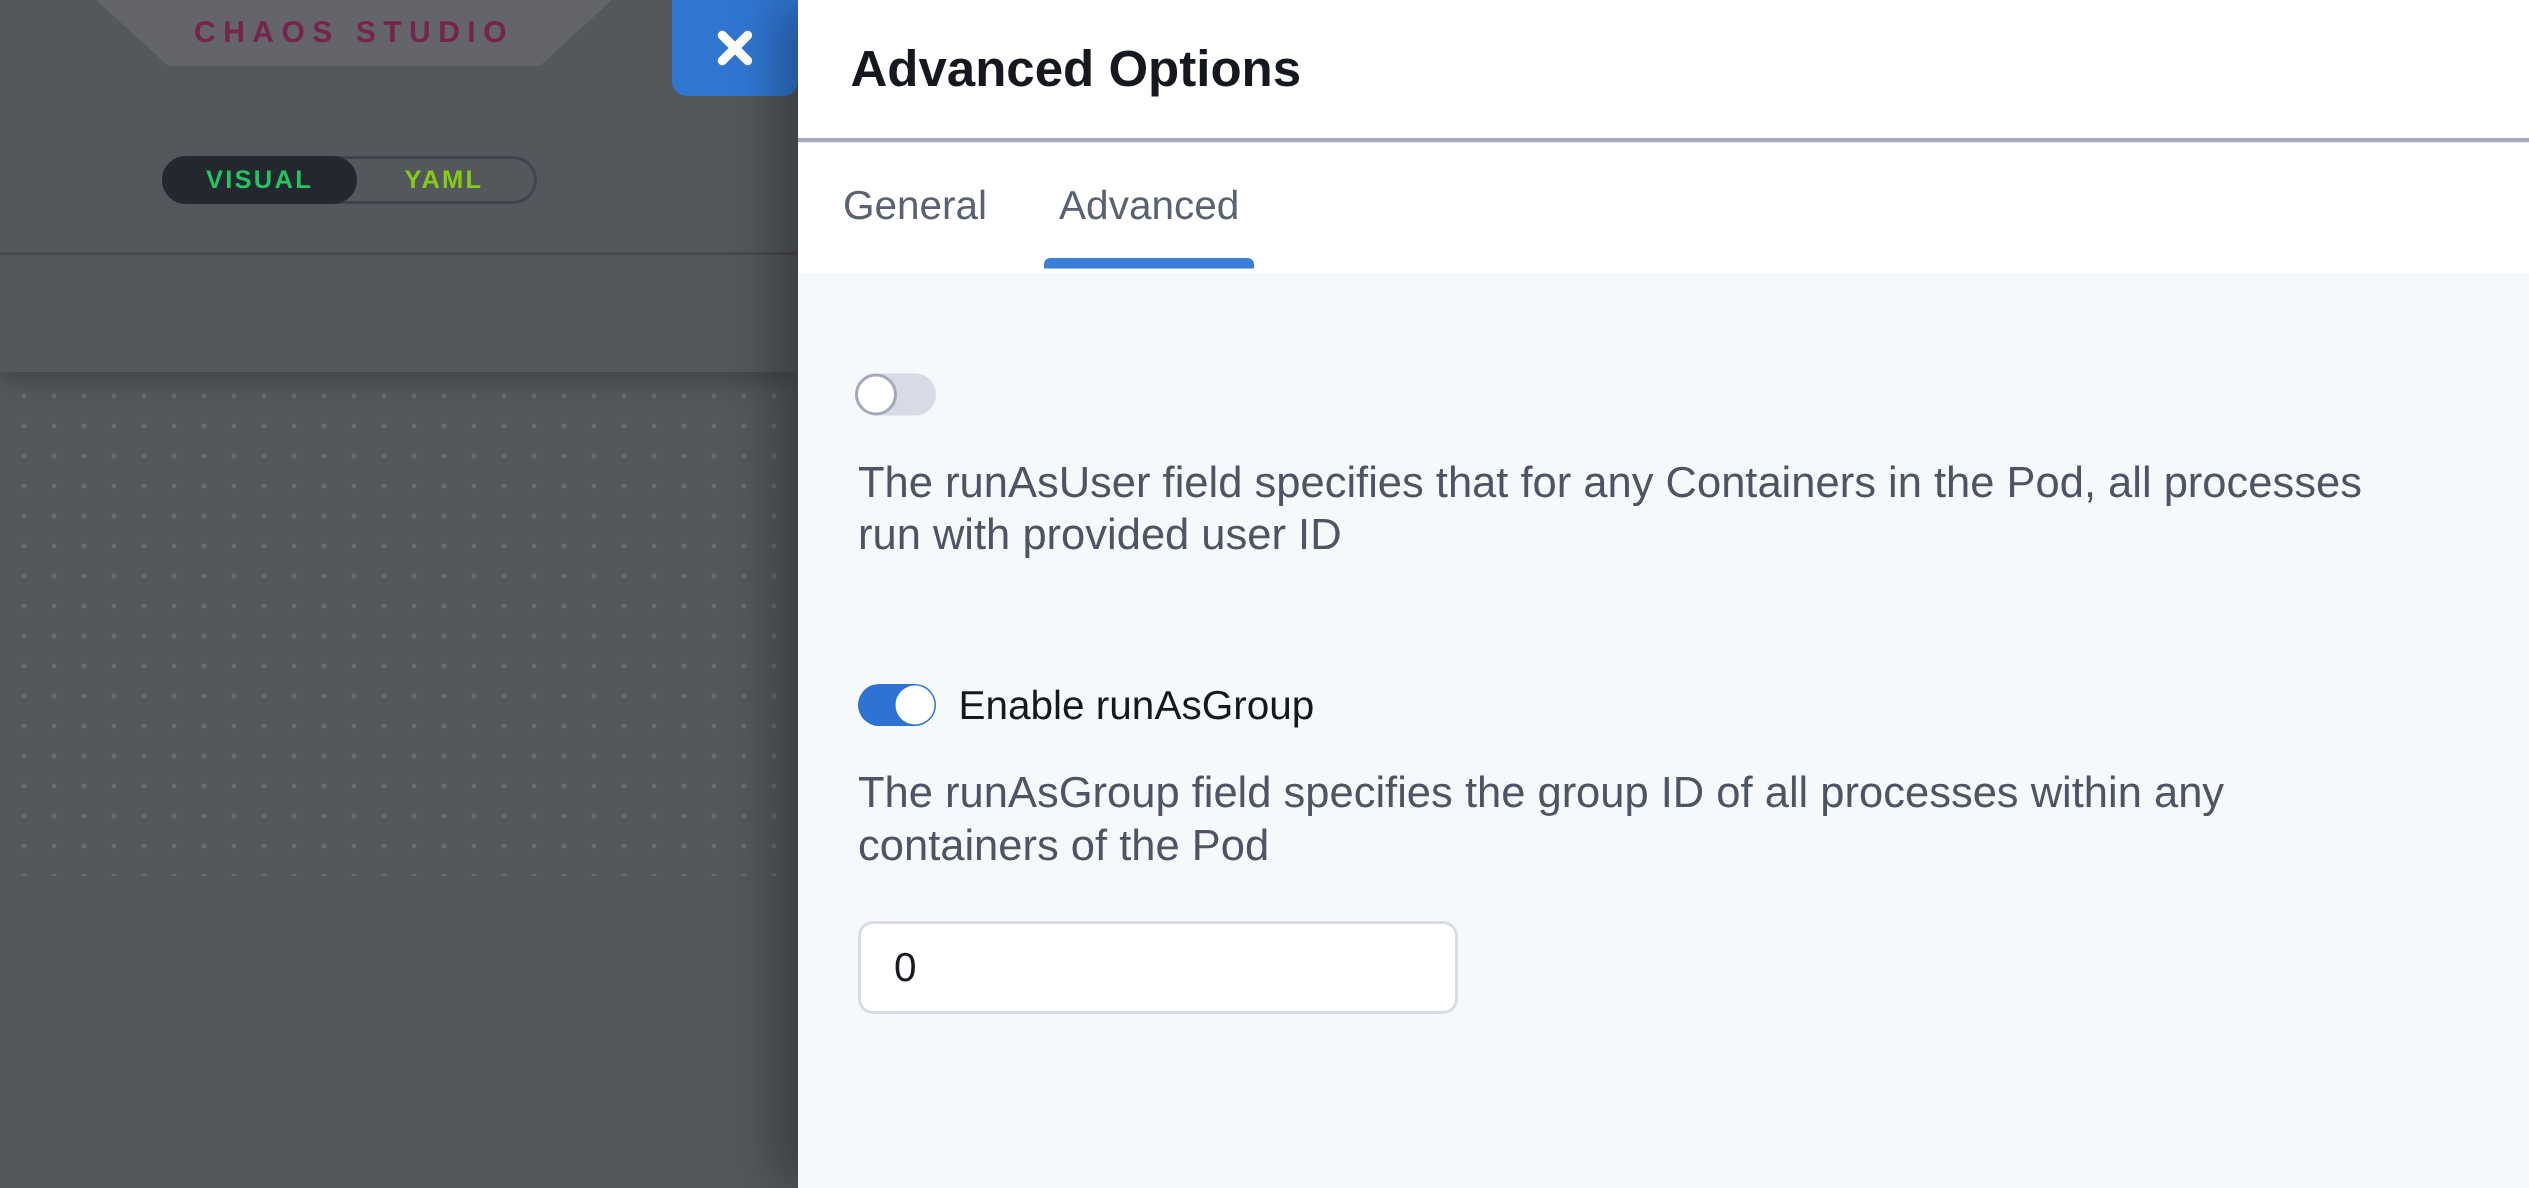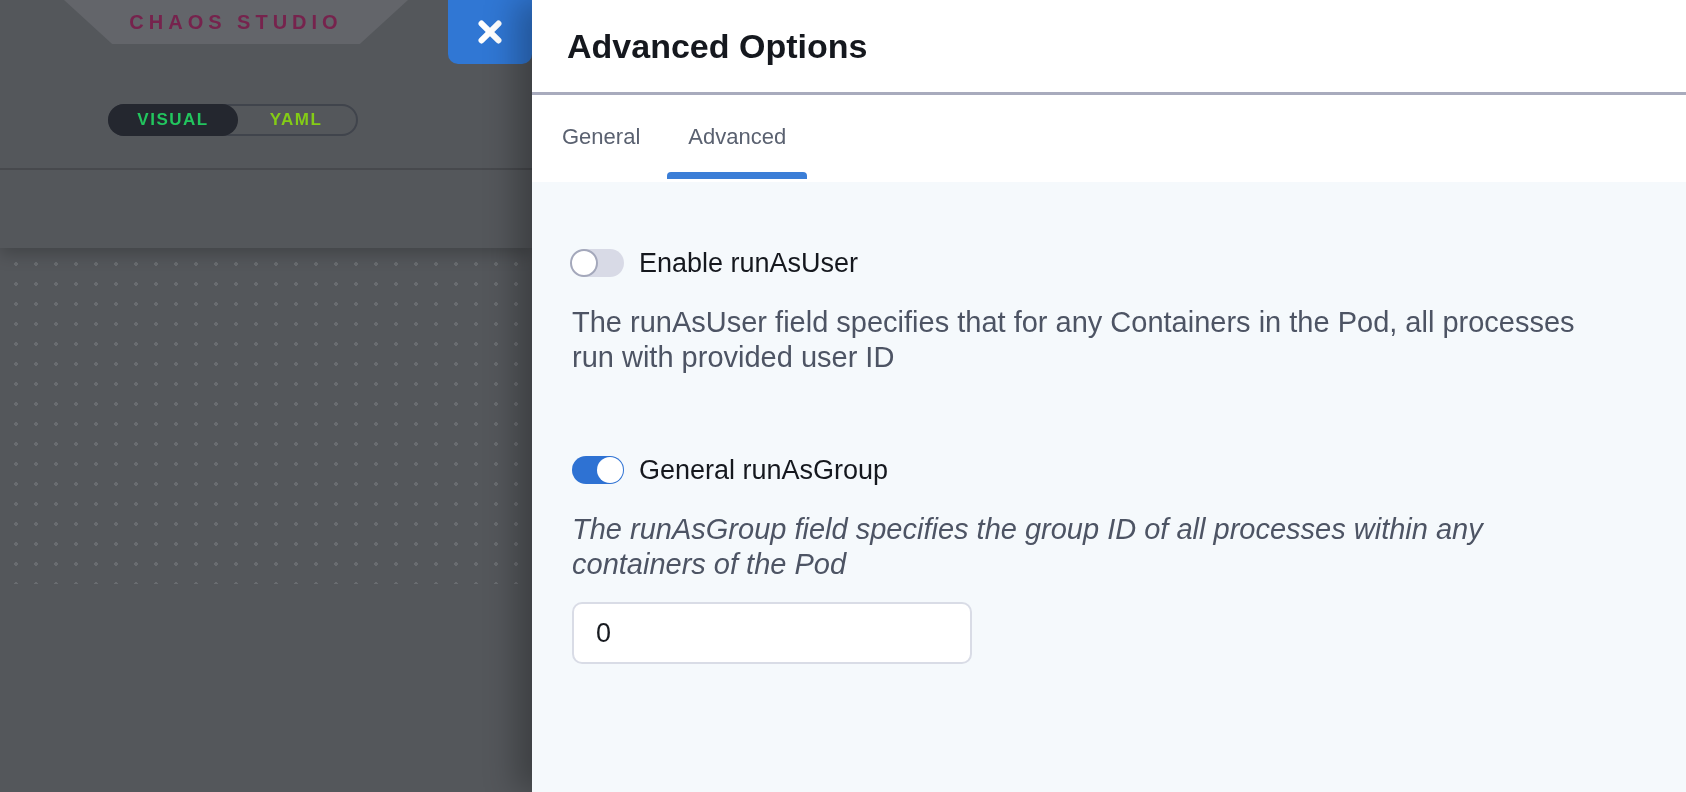--- a/index.html
+++ b/index.html
@@ -32,40 +32,40 @@
   .x-icon::before { transform:rotate(45deg); }
   .x-icon::after { transform:rotate(-45deg); }
 
   
   .drawer { position:absolute; left:532px; top:0; right:0; height:792px; background:#ffffff;
             box-shadow:-16px 0 30px rgba(0,0,0,0.28); z-index:4; }
   .drawer-header { height:95px; display:flex; align-items:center; padding-left:35px;
                    border-bottom:3px solid #a8abbd; background:#ffffff; }
   .drawer-title { font-size:34px; font-weight:700; color:#15181e; }
   .tabs { height:84px; display:flex; align-items:stretch; padding-left:30px; gap:48px; background:#ffffff; }
-  .tab { position:relative; display:flex; align-items:center; font-size:22px; color:#5a6170; cursor:pointer; }
+  .tab { position:relative; display:flex; align-items:center; font-size:27px; color:#5a6170; cursor:pointer; }
   .tab .underline { position:absolute; bottom:0; left:50%; transform:translateX(-50%);
                     width:140px; height:7px; background:#3b7ed7; border-radius:4px 4px 0 0; }
 
   .content { position:absolute; left:0; top:182px; right:0; bottom:0; background:#f5f9fc;
              padding:66px 46px 0 40px; }
 
   .toggle-row { display:flex; align-items:center; gap:15px; height:30px; margin:0 0 27px 0; }
   .switch { position:relative; width:52px; height:28px; border-radius:14px; cursor:pointer; flex:0 0 auto; }
   .switch.off { background:#d8dae6; }
   .switch.off .knob { position:absolute; left:-2px; top:0; width:28px; height:28px; border-radius:50%;
                       background:#ffffff; border:2px solid #a4a8bb; }
   .switch.on { background:#2e72d3; }
   .switch.on .knob { position:absolute; right:1px; top:1px; width:26px; height:26px; border-radius:50%;
                      background:#ffffff; }
   .toggle-label { font-size:27px; font-weight:500; color:#15181e; }
 
   .desc { font-size:29px; line-height:35px; color:#4d5464; max-width:1048px; }
   .desc.first { margin:0 0 80px 0; }
-  .desc.second { margin:0 0 20px 0;font-style:italic; }
+  .desc.second { margin:0 0 32px 0; }
 
   .num-input { width:400px; height:62px; background:#ffffff; border:2px solid #d9dce6; border-radius:10px;
                padding:0 20px 0 22px; font-family:"Liberation Sans", sans-serif; font-size:27px;
                color:#171a20; outline:none; display:block; }
 </style>
 </head>
 <body>
 
 <div class="canvas">
   <div class="toolbar-wrap">
@@ -100,28 +100,27 @@
       <span class="underline"></span>
     </div>
   </nav>
 
   <div class="content">
 
     <div class="toggle-row">
       <div class="switch off">
         <div class="knob"></div>
       </div>
-      <span class="toggle-label">Enable runAsUser</span>
     </div>
     <p class="desc first">The runAsUser field specifies that for any Containers in the Pod, all processes run with provided user ID</p>
 
     <div class="toggle-row">
       <div class="switch on">
         <div class="knob"></div>
       </div>
-      <span class="toggle-label">General runAsGroup</span>
+      <span class="toggle-label">Enable runAsGroup</span>
     </div>
     <p class="desc second">The runAsGroup field specifies the group ID of all processes within any containers of the Pod</p>
 
     <input class="num-input" type="text" value="0" style="">
 
   </div>
 </aside>
 
 </body></html>

